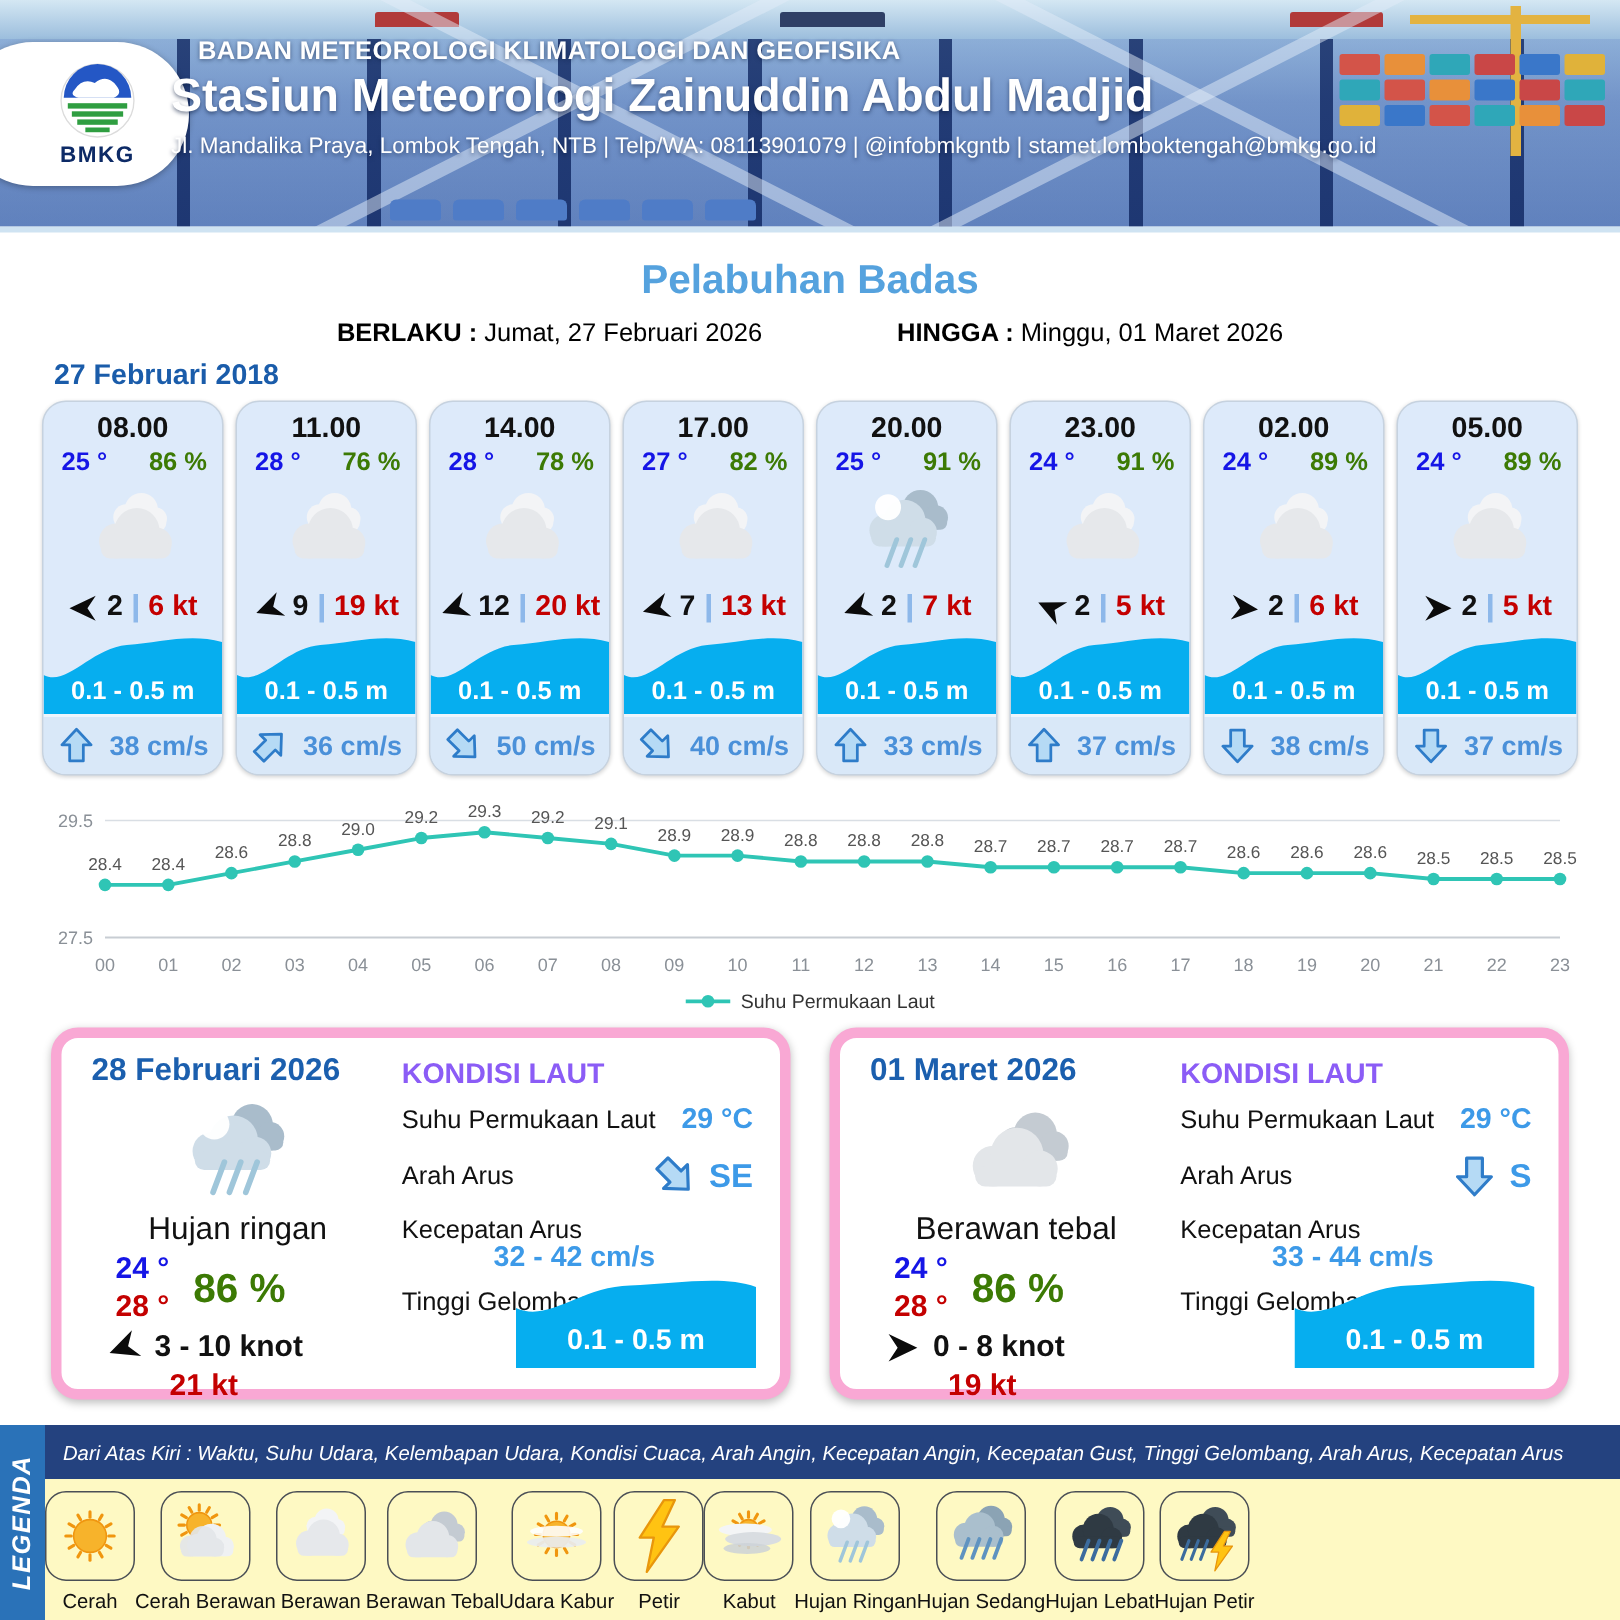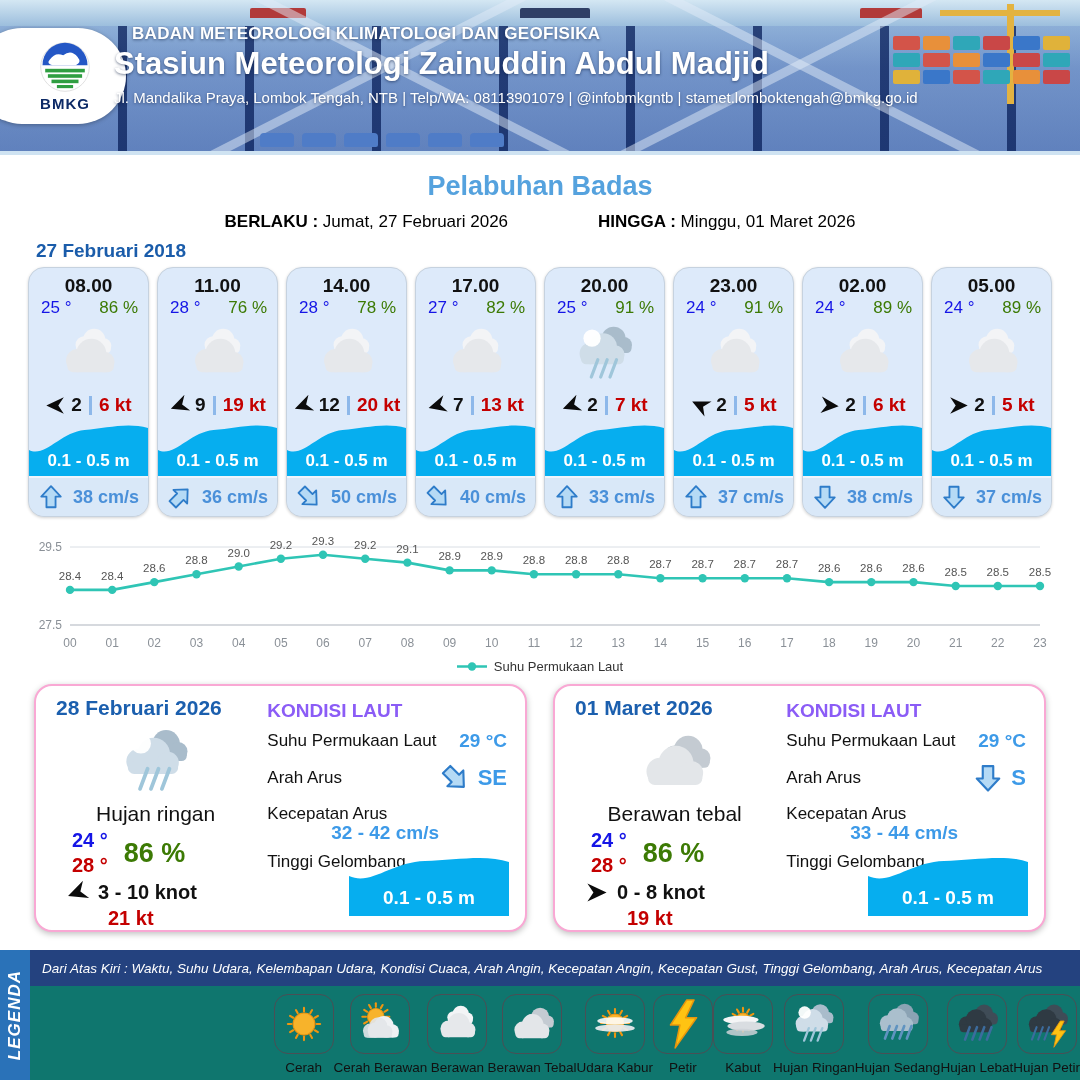--- a/index.html
+++ b/index.html
@@ -48,21 +48,21 @@
   .vvalue { color:#000; }
 
   .fdate { margin:8px 0 5px 36px; color:#1a5caa; font-weight:bold; font-size:19px; }
 
   
   .cards { display:flex; gap:8px; margin:0 28px; height:250px; }
   .hcard { flex:1; background:#ddeafa; border:1px solid #c6d2df; border-radius:16px;
     box-shadow:0 1px 3px rgba(0,0,0,0.18); overflow:hidden; display:flex; flex-direction:column; }
   .h-time { text-align:center; font-size:19px; font-weight:bold; margin-top:7px; }
   .h-th { display:flex; justify-content:space-between; padding:1px 10px 0 12px;
-    font-weight:normal; font-size:17px; }
+    font-weight:bold; font-size:17px; }
   .h-temp { color:#1515e6; } .h-hum { color:#3c7a04; }
   .h-icon { height:72px; display:flex; align-items:center; justify-content:center; }
   .h-wind { display:flex; align-items:center; justify-content:center; gap:5px;
     font-size:19px; font-weight:bold; height:30px; }
   .h-div { width:0; border-left:3px solid #8db8ea; height:19px; margin:0 2px; }
   .h-gust { color:#c40000; }
   .h-wave { position:relative; height:56px; margin-top:auto; }
   .h-wave svg { position:absolute; inset:0; width:100%; height:100%; }
   .h-wave-text { position:absolute; bottom:5px; width:100%; text-align:center;
     color:#fff; font-weight:bold; font-size:17px; }
@@ -72,21 +72,21 @@
   .dart, .barr { display:inline-flex; }
   .dart svg, .barr svg { display:block; }
 
   
   .chart-wrap { margin:10px 26px 0; }
   .chart-legend { display:flex; justify-content:center; align-items:center; gap:7px;
     font-size:13px; color:#333; margin-top:0px; }
 
   
   .daily { display:flex; gap:26px; margin:10px 34px 0; }
-  .dcard { flex:1; background:#fff; border:2px solid #f9a8d4; border-radius:18px;
+  .dcard { flex:1; background:#fff; border:7px solid #f9a8d4; border-radius:18px;
     box-shadow:0 2px 6px rgba(0,0,0,0.25); padding:10px 16px 12px 20px;
     height:248px; display:flex; }
   .d-left { width:44%; display:flex; flex-direction:column; }
   .d-date { color:#1b5fae; font-weight:bold; font-size:21px; }
   .d-icon { height:84px; display:flex; justify-content:center; }
   .d-cond { font-size:21px; text-align:center; margin-top:-2px; }
   .d-temps { display:flex; align-items:center; gap:16px; margin:2px 0 0 16px; }
   .d-tcol { display:flex; flex-direction:column; font-weight:bold; font-size:20px; line-height:1.25; }
   .d-tmin { color:#1515e6; } .d-tmax { color:#c40000; }
   .d-hum { color:#3c7a04; font-weight:bold; font-size:27px; }
@@ -106,22 +106,22 @@
 
   
   .legend { position:absolute; left:0; right:0; bottom:0; height:130px; display:flex; }
   .legend-strip { width:30px; background:#2a72b8; color:#fff; display:flex;
     align-items:center; justify-content:center; }
   .legend-strip span { writing-mode:vertical-rl; transform:rotate(180deg);
     font-style:italic; font-weight:bold; font-size:17px; letter-spacing:1px; }
   .legend-main { flex:1; display:flex; flex-direction:column; }
   .legend-desc { height:36px; background:#24427f; color:#fff; font-style:italic;
     font-size:13.5px; display:flex; align-items:center; padding-left:12px; white-space:nowrap; }
-  .legend-icons { flex:1; background:#0f766e; display:flex; align-items:flex-start;
-    justify-content:flex-end; padding-top:8px; }
+  .legend-icons { flex:1; background:#fef9c3; display:flex; align-items:flex-start;
+    justify-content:flex-start; padding-top:8px; }
   .legend-item { display:flex; flex-direction:column; align-items:center; }
   .legend-box { width:60px; height:60px; border:1.6px solid #4a4f55; border-radius:14px;
     display:flex; align-items:center; justify-content:center; }
   .legend-label { font-size:13.5px; margin-top:6px; white-space:nowrap; }
 </style>
 </head>
 <body>
 
 <div class="header">
   <div class="seaband">

